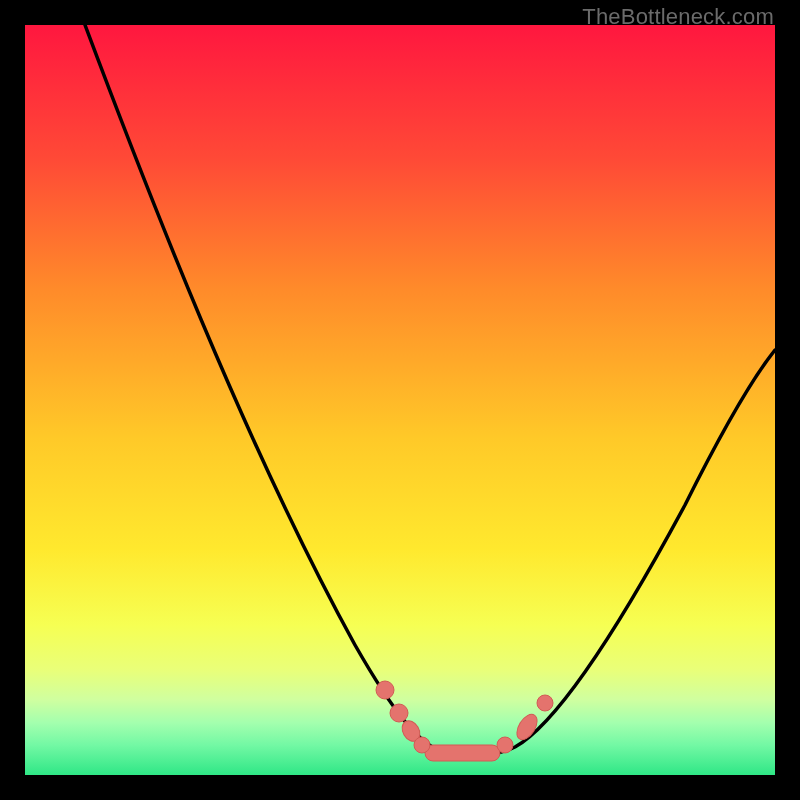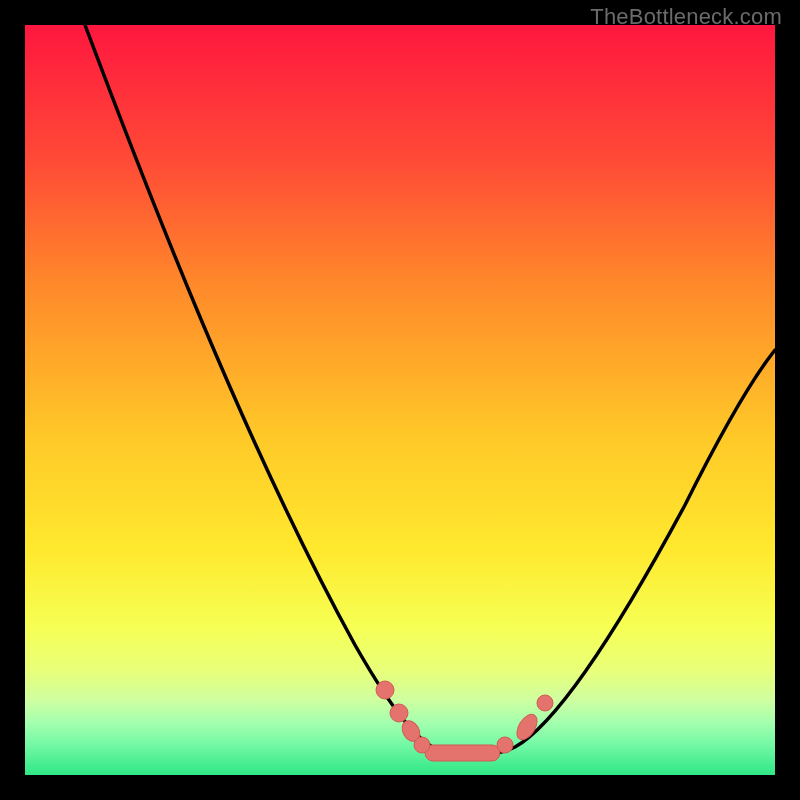--- a/index.html
+++ b/index.html
@@ -22,21 +22,21 @@
   .plot-area {
     position: absolute;
     left: 0;
     top: 0;
     width: 750px;
     height: 750px;
   }
   .watermark {
     position: absolute;
     top: 4px;
-    right: 18px;
+    right: 26px;
     color: #6b6b6b;
     font-size: 22px;
     letter-spacing: 0.2px;
     font-weight: 400;
   }
 </style>
 </head>
 <body>
 
 <div class="frame">

